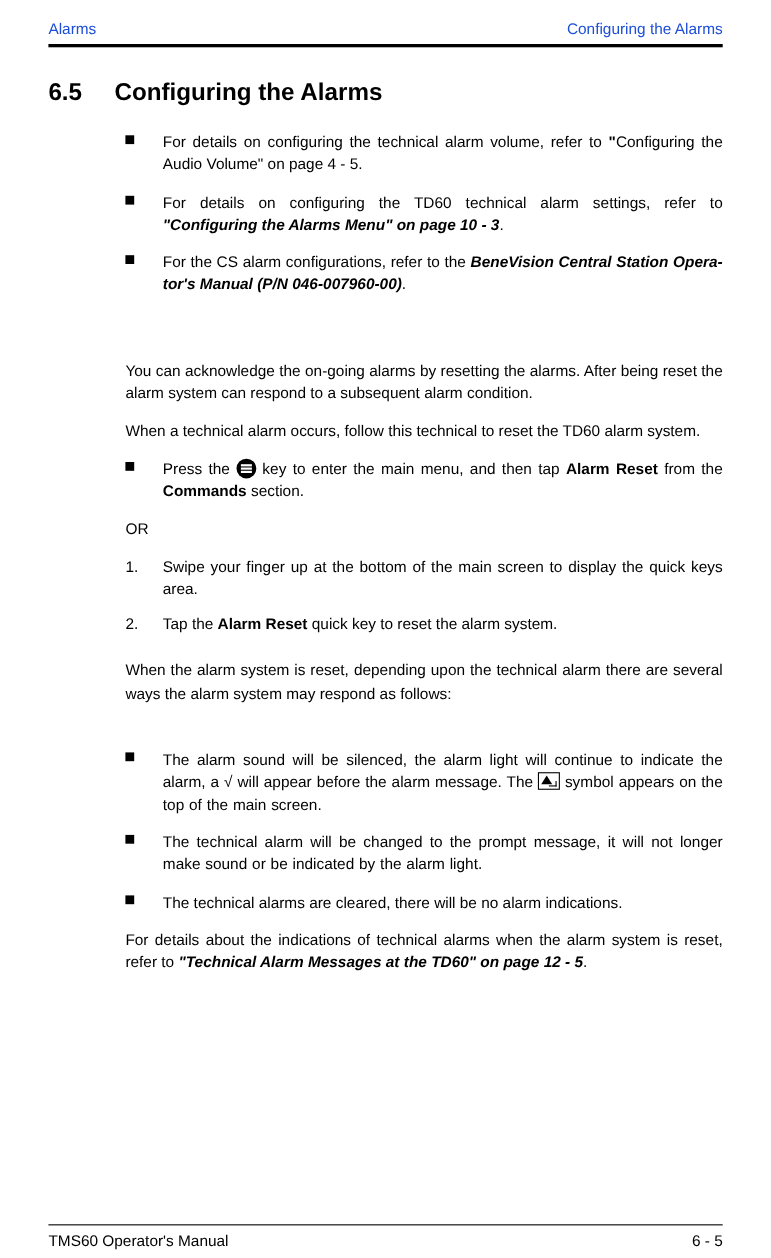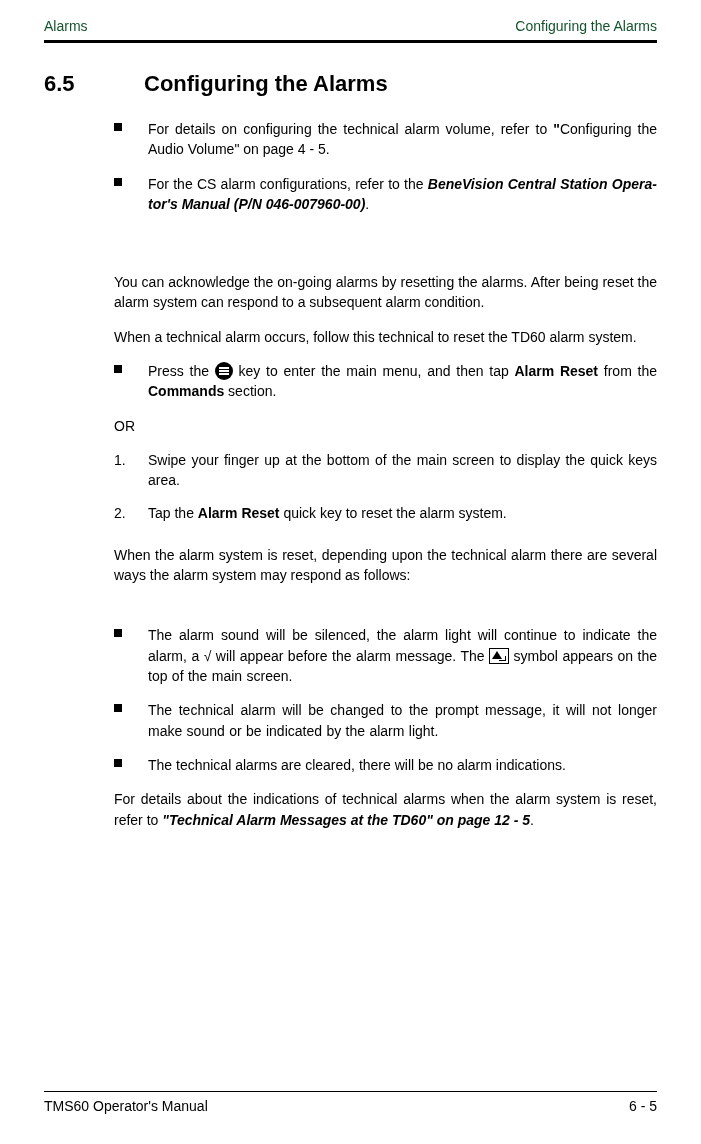--- a/index.html
+++ b/index.html
@@ -1,41 +1,41 @@
 <!DOCTYPE html>
 <html><head>
 <meta charset="utf-8">
 <style>
   * { box-sizing: border-box; margin: 0; padding: 0; }
   html, body { width: 701px; height: 1144px; background: #fff; font-family: "Myriad Pro", "Segoe UI", Arial, sans-serif; color: #000; }
   .page { width: 701px; height: 1144px; position: relative; padding: 18px 44px 0 44px; }
-  .running-head { display: flex; justify-content: space-between; font-size: 14px; color: #14532d; margin-bottom: 6px; }
+  .running-head { display: flex; justify-content: space-between; font-size: 14px; color: #1d4ed8; margin-bottom: 6px; }
   .rule-thick { height: 3px; background: #000; margin-bottom: 28px; }
   .rule-thin { height: 1px; background: #000; }
-  .section-head { display: flex; gap: 40px; font-weight: 700; font-size: 22px; margin-bottom: 22px; }
+  .section-head { display: flex; font-weight: 700; font-size: 22px; margin-bottom: 22px; }
   .section-num { width: 60px; }
   .body { margin-left: 70px; margin-right: 0; font-size: 14px; line-height: 1.45; }
   .body p { margin-bottom: 14px; text-align: justify; }
   ul.sq { list-style: none; padding-left: 0; margin-bottom: 30px; }
   ul.sq li { position: relative; padding-left: 34px; margin-bottom: 14px; text-align: justify; }
   ul.sq li::before { content: ""; position: absolute; left: 0; top: 4px; width: 8px; height: 8px; background: #000; }
   ol.num { list-style: none; padding-left: 0; margin-bottom: 22px; }
   ol.num li { position: relative; padding-left: 34px; margin-bottom: 12px; text-align: justify; }
   ol.num li .n { position: absolute; left: 0; top: 0; }
   .or { margin-bottom: 14px; }
   .bold { font-weight: 700; }
   .bolditalic { font-weight: 700; font-style: italic; }
   .quote { font-weight: 700; }
   .icon-circle { display: inline-block; width: 18px; height: 18px; border-radius: 50%; background: #000; vertical-align: -4px; position: relative; }
   .icon-circle::before { content: ""; position: absolute; left: 4px; top: 5px; width: 10px; height: 2px; background: #fff; box-shadow: 0 3px 0 #fff, 0 6px 0 #fff; }
   .icon-reset { display: inline-block; width: 20px; height: 16px; vertical-align: -3px; border: 1px solid #000; position: relative; background: #fff; }
   .icon-reset::before { content: ""; position: absolute; left: 2px; top: 2px; width: 0; height: 0; border-left: 5px solid transparent; border-right: 5px solid transparent; border-bottom: 8px solid #000; }
   .icon-reset::after { content: ""; position: absolute; right: 2px; bottom: 2px; width: 6px; height: 4px; border: 1px solid #000; border-top: none; border-left: none; }
   .sec-gap { height: 28px; }
-  .footer { position: absolute; left: 44px; right: 44px; bottom: 30px; }
+  .footer { position: absolute; left: 44px; right: 44px; bottom: 8px; }
   .footer-row { display: flex; justify-content: space-between; font-size: 14px; margin-top: 6px; }
   .li-inline { display: inline; }
   .justify-tight { word-spacing: 0.5px; }
 </style>
 </head>
 <body>
 <div class="page">
 
 <div class="running-head">
   <span>Alarms</span>
@@ -45,20 +45,23 @@
 
 <div class="section-head">
   <span class="section-num">6.5</span>
   <span>Configuring the Alarms</span>
 </div>
 
 <div class="body">
   <ul class="sq">
     <li>
       <span class="li-inline">For details on configuring the technical alarm volume, refer to </span><span class="quote li-inline">"</span><span class="li-inline">Configuring the Audio Volume" on page 4 - 5</span><span class="li-inline">.</span>
+    </li>
+    <li>
+      <span class="li-inline">For details on configuring the TD60 technical alarm settings, refer to </span><span class="bolditalic li-inline">"Configuring the Alarms Menu" on page 10 - 3</span><span class="li-inline">.</span>
     </li>
     <li>
       <span class="li-inline">For the CS alarm configurations, refer to the </span><span class="bolditalic li-inline">BeneVision Central Station Opera­tor's Manual (P/N 046-007960-00)</span><span class="li-inline">.</span>
     </li>
   </ul>
 </div>
 
 <div class="sec-gap"></div>
 
 

